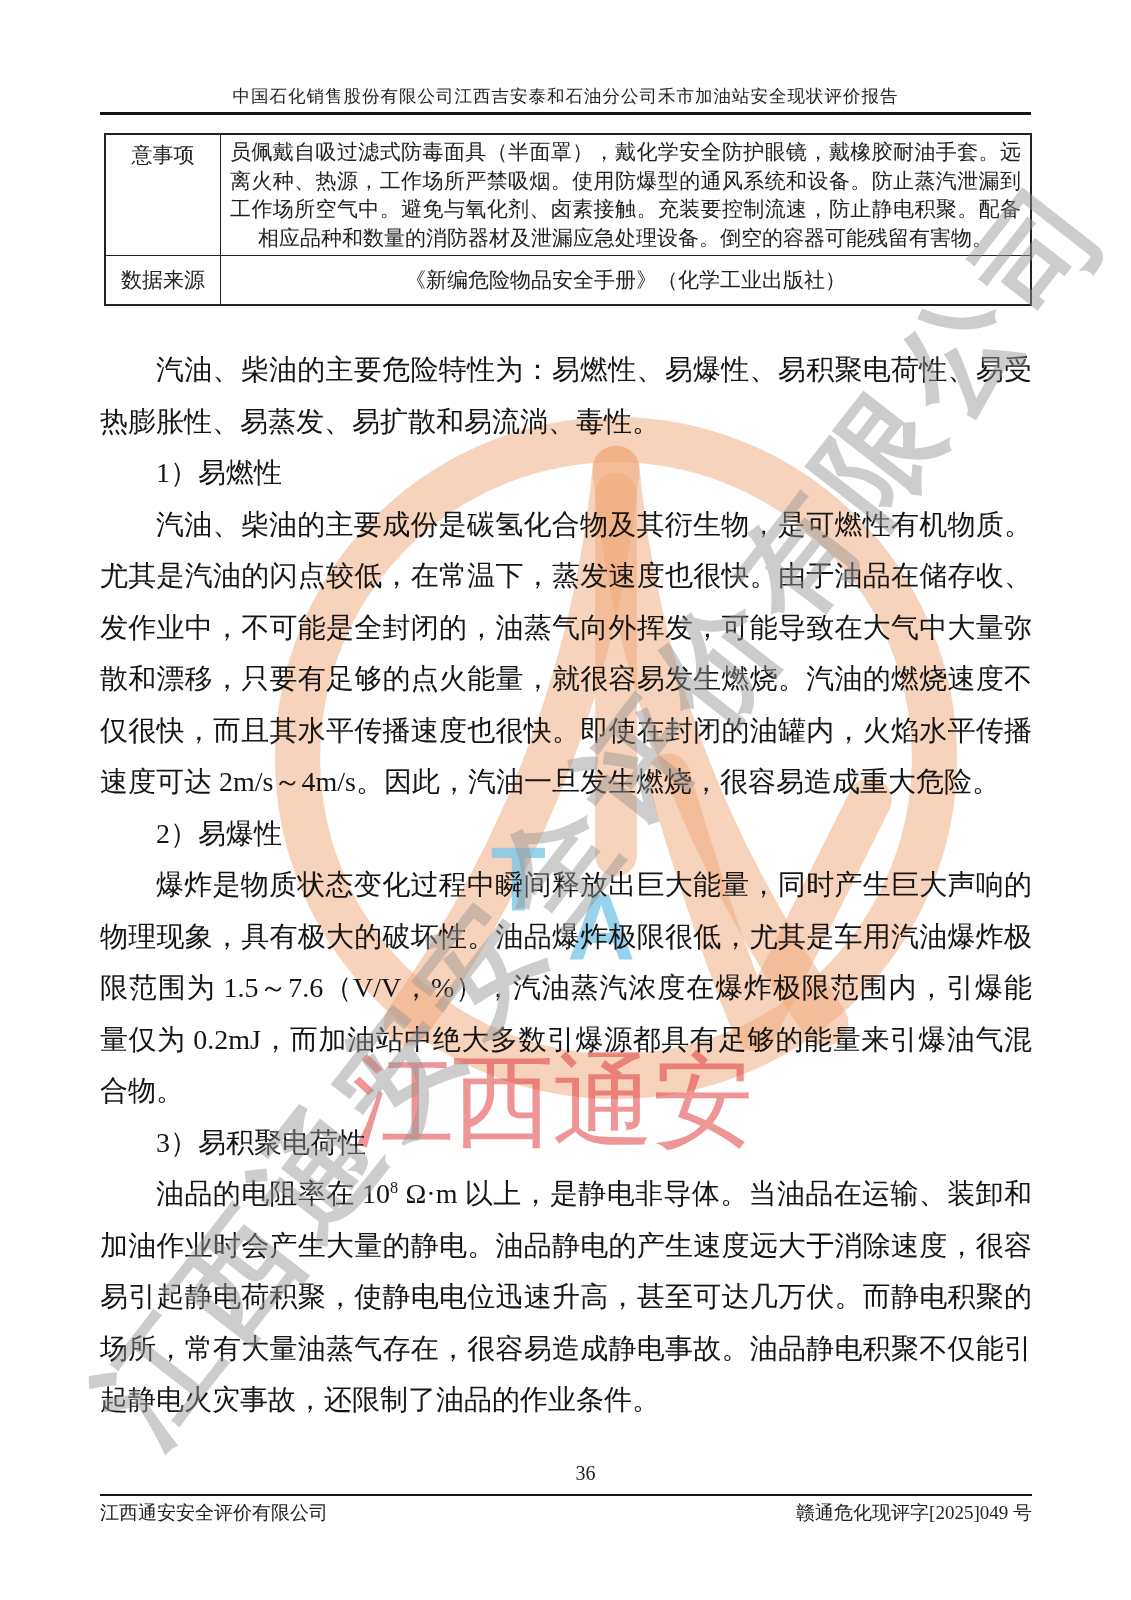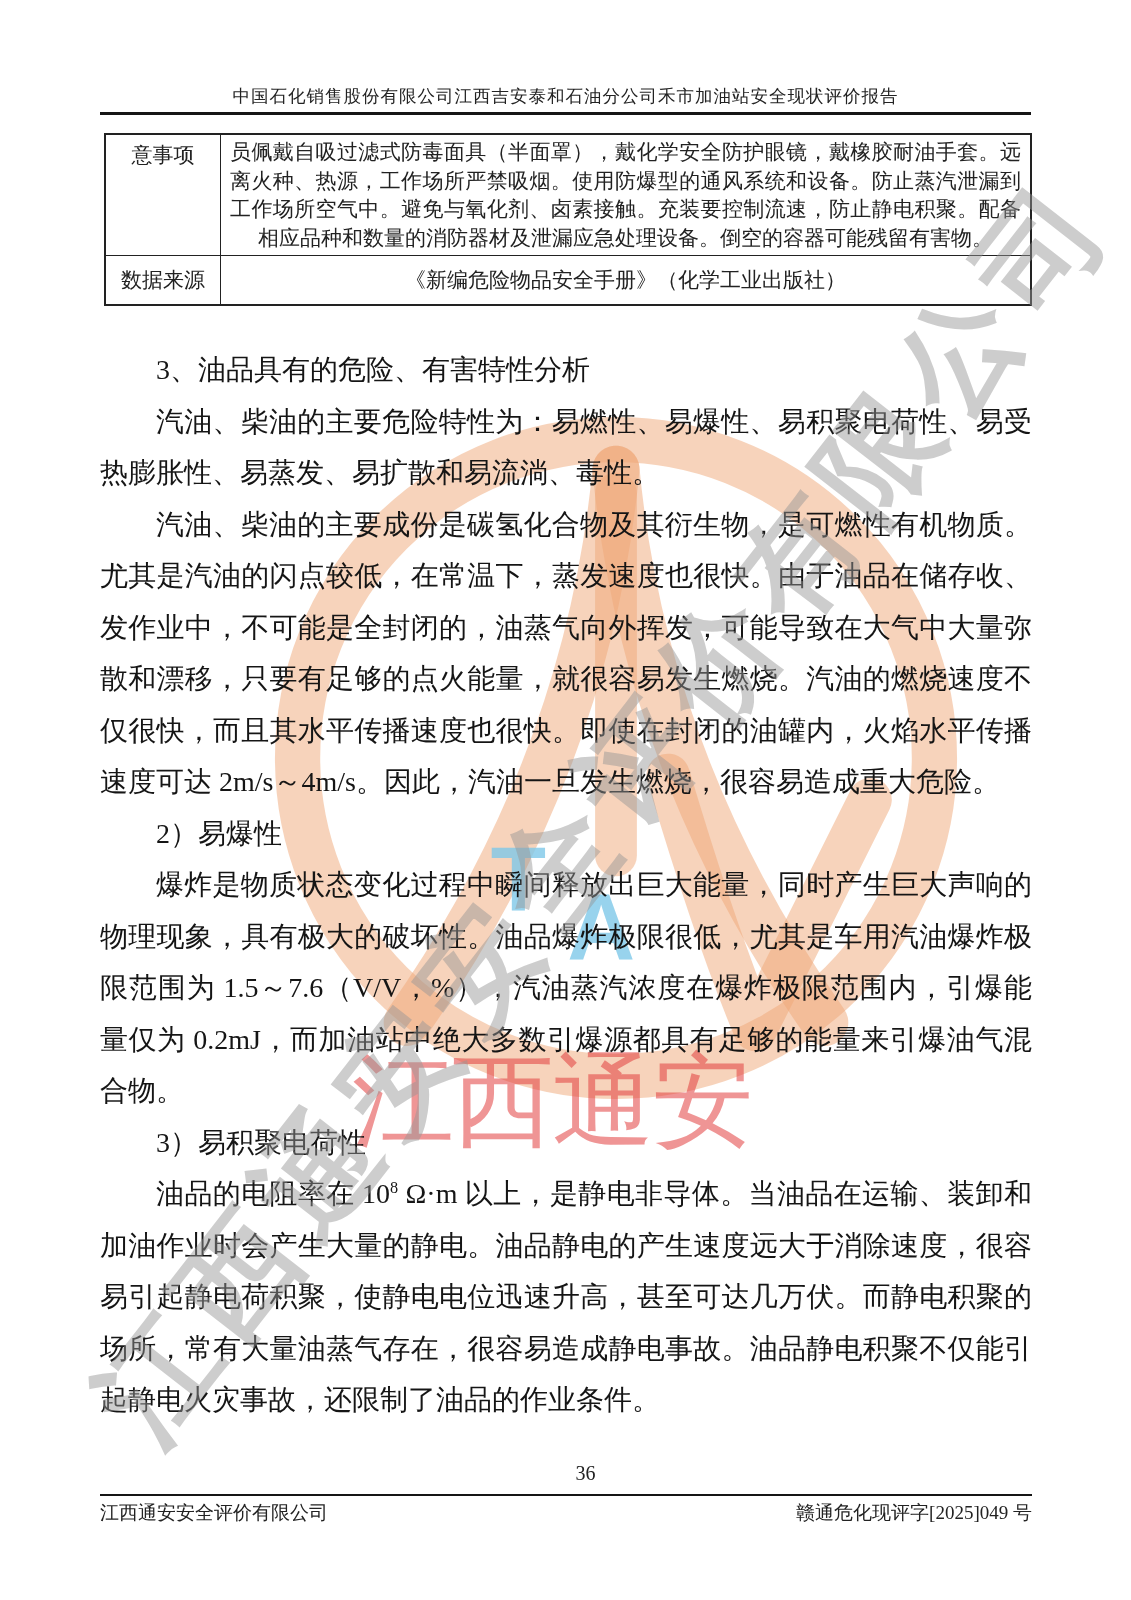--- a/index.html
+++ b/index.html
@@ -108,22 +108,22 @@
         <tr class="row3" data-interactable="false">
           <td class="label-cell" data-interactable="false">
             <span>数据来源</span>
           </td>
           <td class="content-cell content-center" data-interactable="false">《新编危险物品安全手册》（化学工业出版社）</td>
         </tr>
       </tbody>
     </table>
 
     <div class="bodytext" data-interactable="false">
-      <p data-interactable="false">3、油品具有的危险、有害特性分析</p>
       <p data-interactable="false">汽油、柴油的主要危险特性为：易燃性、易爆性、易积聚电荷性、易受热膨胀性、易蒸发、易扩散和易流淌、毒性。</p>
+      <p data-interactable="false">1）易燃性</p>
       <p data-interactable="false">汽油、柴油的主要成份是碳氢化合物及其衍生物，是可燃性有机物质。尤其是汽油的闪点较低，在常温下，蒸发速度也很快。由于油品在储存收、发作业中，不可能是全封闭的，油蒸气向外挥发，可能导致在大气中大量弥散和漂移，只要有足够的点火能量，就很容易发生燃烧。汽油的燃烧速度不仅很快，而且其水平传播速度也很快。即使在封闭的油罐内，火焰水平传播速度可达 2m/s～4m/s。因此，汽油一旦发生燃烧，很容易造成重大危险。</p>
       <p data-interactable="false">2）易爆性</p>
       <p data-interactable="false">爆炸是物质状态变化过程中瞬间释放出巨大能量，同时产生巨大声响的物理现象，具有极大的破坏性。油品爆炸极限很低，尤其是车用汽油爆炸极限范围为 1.5～7.6（V/V，%），汽油蒸汽浓度在爆炸极限范围内，引爆能量仅为 0.2mJ，而加油站中绝大多数引爆源都具有足够的能量来引爆油气混合物。</p>
       <p data-interactable="false">3）易积聚电荷性</p>
       <p data-interactable="false"><span data-interactable="false">油品的电阻率在 10</span><sup class="exp" data-interactable="false">8</sup><span data-interactable="false"> Ω·m 以上，是静电非导体。当油品在运输、装卸和加油作业时会产生大量的静电。油品静电的产生速度远大于消除速度，很容易引起静电荷积聚，使静电电位迅速升高，甚至可达几万伏。而静电积聚的场所，常有大量油蒸气存在，很容易造成静电事故。油品静电积聚不仅能引起静电火灾事故，还限制了油品的作业条件。</span></p>
     </div>
 
     <div class="page-number" data-interactable="false">36</div>
     <div class="footer-rule" data-interactable="false"></div>
     <div class="footer-row" data-interactable="false">

